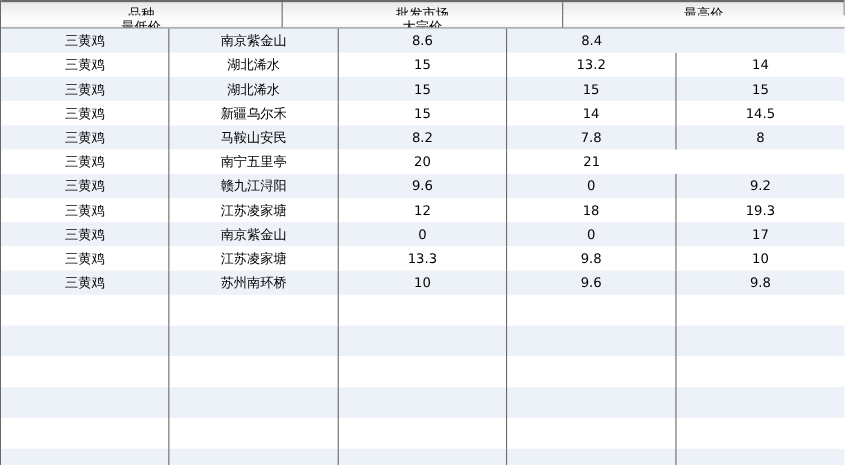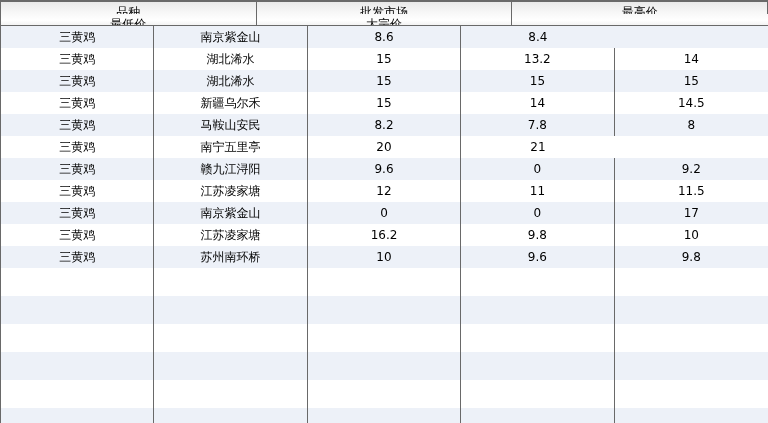--- a/index.html
+++ b/index.html
@@ -121,34 +121,34 @@
         <div class="cell">三黄鸡</div>
         <div class="cell">赣九江浔阳</div>
         <div class="cell">9.6</div>
         <div class="cell">0</div>
         <div class="cell">9.2</div>
       </div>
       <div class="row">
         <div class="cell">三黄鸡</div>
         <div class="cell">江苏凌家塘</div>
         <div class="cell">12</div>
-        <div class="cell">11</div>
-        <div class="cell">11.5</div>
+        <div class="cell">18</div>
+        <div class="cell">19.3</div>
       </div>
       <div class="row alt">
         <div class="cell">三黄鸡</div>
         <div class="cell">南京紫金山</div>
         <div class="cell">0</div>
         <div class="cell">0</div>
         <div class="cell">17</div>
       </div>
       <div class="row">
         <div class="cell">三黄鸡</div>
         <div class="cell">江苏凌家塘</div>
-        <div class="cell">16.2</div>
+        <div class="cell">13.3</div>
         <div class="cell">9.8</div>
         <div class="cell">10</div>
       </div>
       <div class="row alt">
         <div class="cell">三黄鸡</div>
         <div class="cell">苏州南环桥</div>
         <div class="cell">10</div>
         <div class="cell">9.6</div>
         <div class="cell">9.8</div>
       </div>

